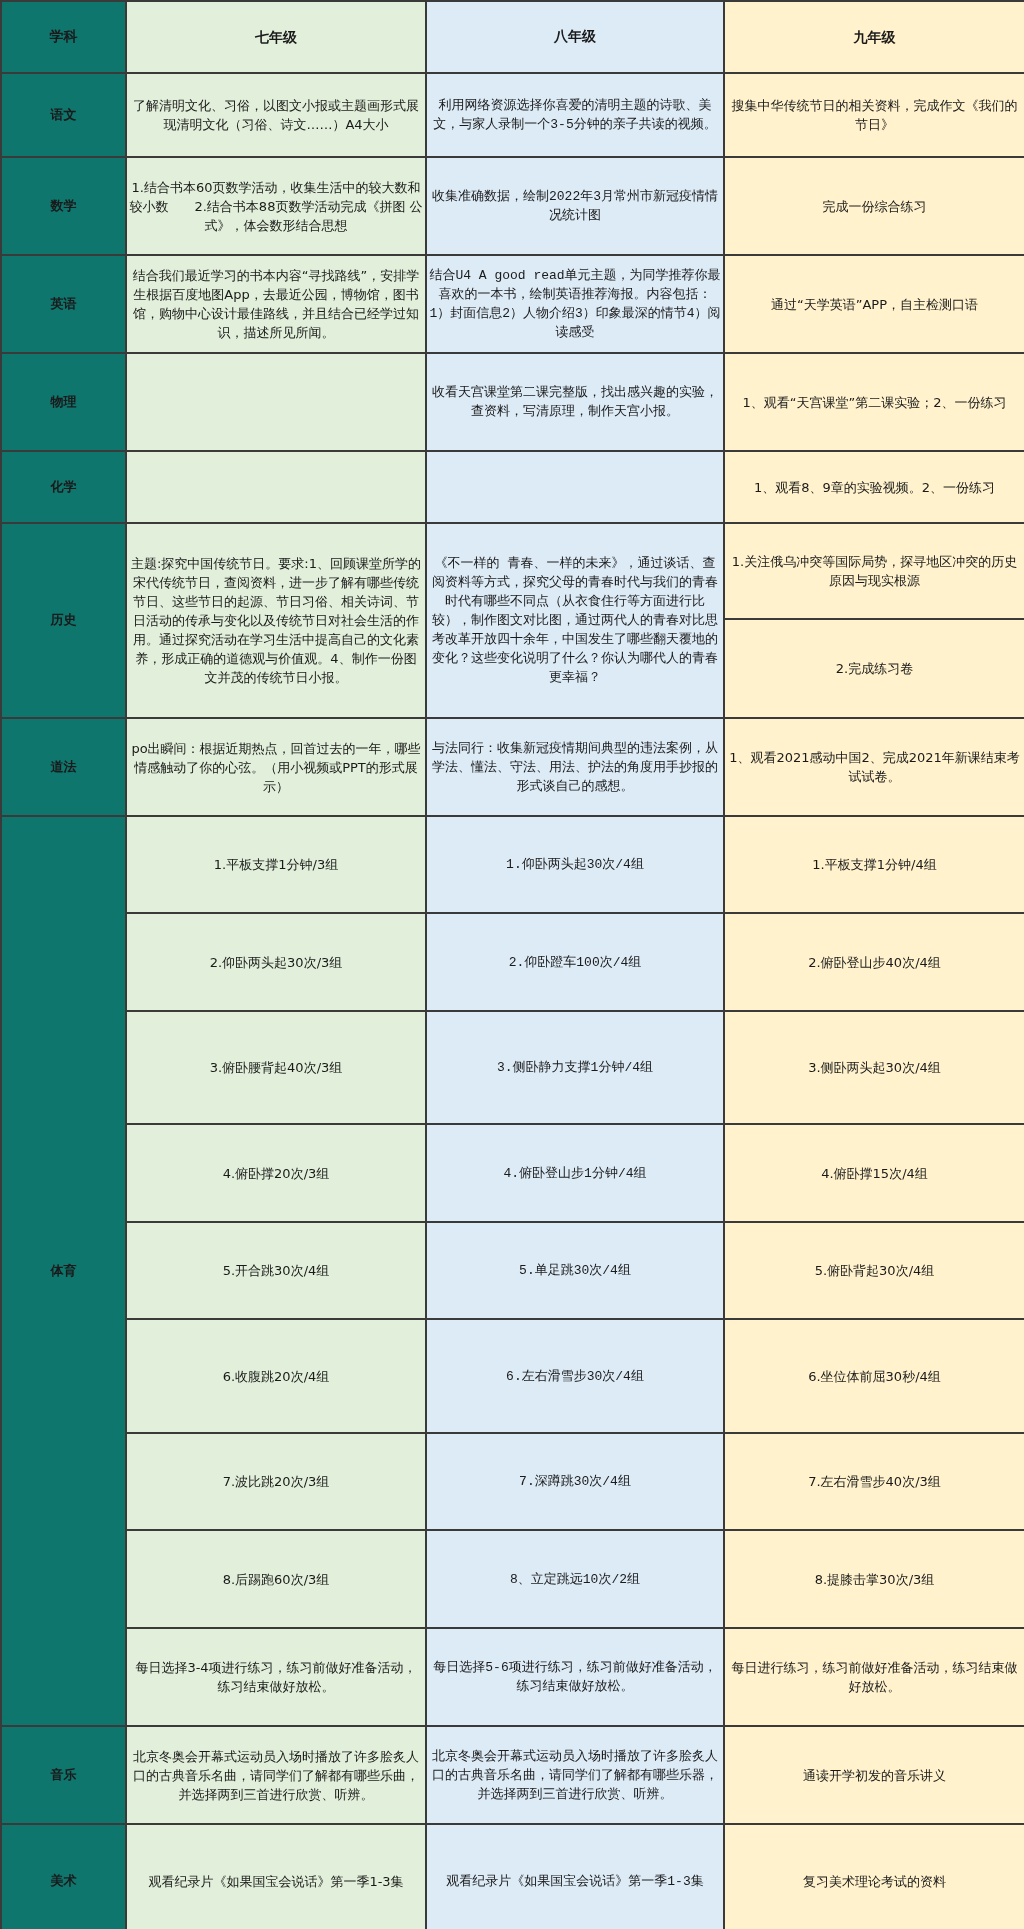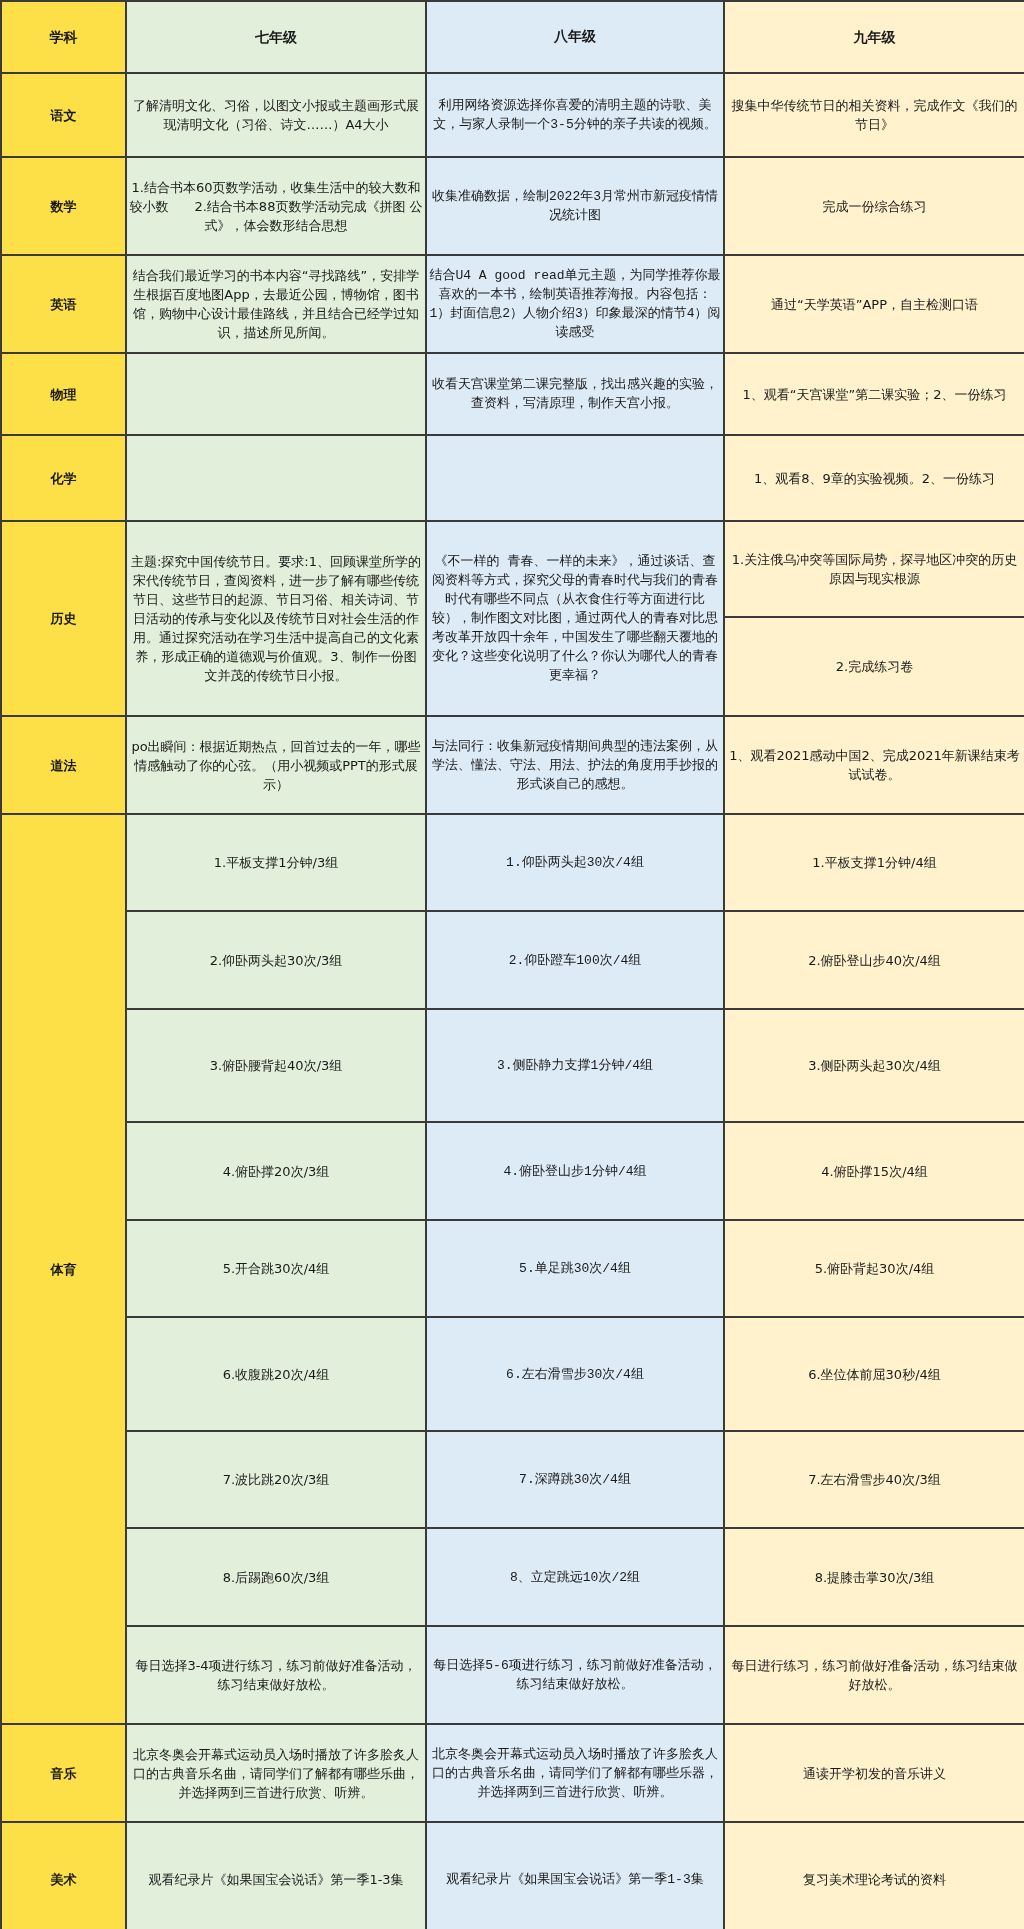--- a/index.html
+++ b/index.html
@@ -14,21 +14,21 @@
     border: 2px solid #3a3a3a;
     text-align: center;
     vertical-align: middle;
     font-size: 13px;
     line-height: 19px;
     color: #1a1a1a;
     padding: 0 2px;
     overflow: hidden;
     word-break: break-all;
   }
-  td.subj { background: #fde047; font-weight: bold; font-size: 14px; }
+  td.subj { background: #0f766e; font-weight: bold; font-size: 14px; font-family: Liberation Mono, monospace; }
   td.g7 { background: #E2EFDA; margin-top: 16px; }
   td.g8 { background: #DDEBF7; font-family: Liberation Mono, monospace; }
   td.g9 { background: #FFF2CC; }
   tr.head td { font-weight: bold; font-size: 14px; }
   col.c0 { width: 125px; }
   col.c1 { width: 300px; }
   col.c2 { width: 298px; }
   col.c3 { width: 301px; }
 </style>
 </head>
@@ -63,37 +63,37 @@
       <td class="g9">完成一份综合练习</td>
     </tr>
 
     <tr style="height:98px">
       <td class="subj">英语</td>
       <td class="g7">结合我们最近学习的书本内容“寻找路线”，安排学生根据百度地图App，去最近公园，博物馆，图书馆，购物中心设计最佳路线，并且结合已经学过知识，描述所见所闻。</td>
       <td class="g8">结合U4 A good read单元主题，为同学推荐你最喜欢的一本书，绘制英语推荐海报。内容包括：1）封面信息2）人物介绍3）印象最深的情节4）阅读感受</td>
       <td class="g9">通过“天学英语”APP，自主检测口语</td>
     </tr>
 
-    <tr style="height:82px">
+    <tr style="height:98px">
       <td class="subj">物理</td>
       <td class="g7"></td>
       <td class="g8">收看天宫课堂第二课完整版，找出感兴趣的实验，查资料，写清原理，制作天宫小报。</td>
       <td class="g9">1、观看“天宫课堂”第二课实验；2、一份练习</td>
     </tr>
 
-    <tr style="height:86px">
+    <tr style="height:72px">
       <td class="subj">化学</td>
       <td class="g7"></td>
       <td class="g8"></td>
       <td class="g9">1、观看8、9章的实验视频。2、一份练习</td>
     </tr>
 
     <tr style="height:96px">
       <td class="subj" rowspan="2">历史</td>
-      <td class="g7" rowspan="2">主题:探究中国传统节日。要求:1、回顾课堂所学的宋代传统节日，查阅资料，进一步了解有哪些传统节日、这些节日的起源、节日习俗、相关诗词、节日活动的传承与变化以及传统节日对社会生活的作用。通过探究活动在学习生活中提高自己的文化素养，形成正确的道德观与价值观。3、制作一份图文并茂的传统节日小报。</td>
+      <td class="g7" rowspan="2">主题:探究中国传统节日。要求:1、回顾课堂所学的宋代传统节日，查阅资料，进一步了解有哪些传统节日、这些节日的起源、节日习俗、相关诗词、节日活动的传承与变化以及传统节日对社会生活的作用。通过探究活动在学习生活中提高自己的文化素养，形成正确的道德观与价值观。4、制作一份图文并茂的传统节日小报。</td>
       <td class="g8" rowspan="2">《不一样的 青春、一样的未来》，通过谈话、查阅资料等方式，探究父母的青春时代与我们的青春时代有哪些不同点（从衣食住行等方面进行比较），制作图文对比图，通过两代人的青春对比思考改革开放四十余年，中国发生了哪些翻天覆地的变化？这些变化说明了什么？你认为哪代人的青春更幸福？</td>
       <td class="g9">1.关注俄乌冲突等国际局势，探寻地区冲突的历史原因与现实根源</td>
     </tr>
     <tr style="height:99px">
       <td class="g9">2.完成练习卷</td>
     </tr>
 
     <tr style="height:98px">
       <td class="subj">道法</td>
       <td class="g7">po出瞬间：根据近期热点，回首过去的一年，哪些情感触动了你的心弦。（用小视频或PPT的形式展示）</td>

